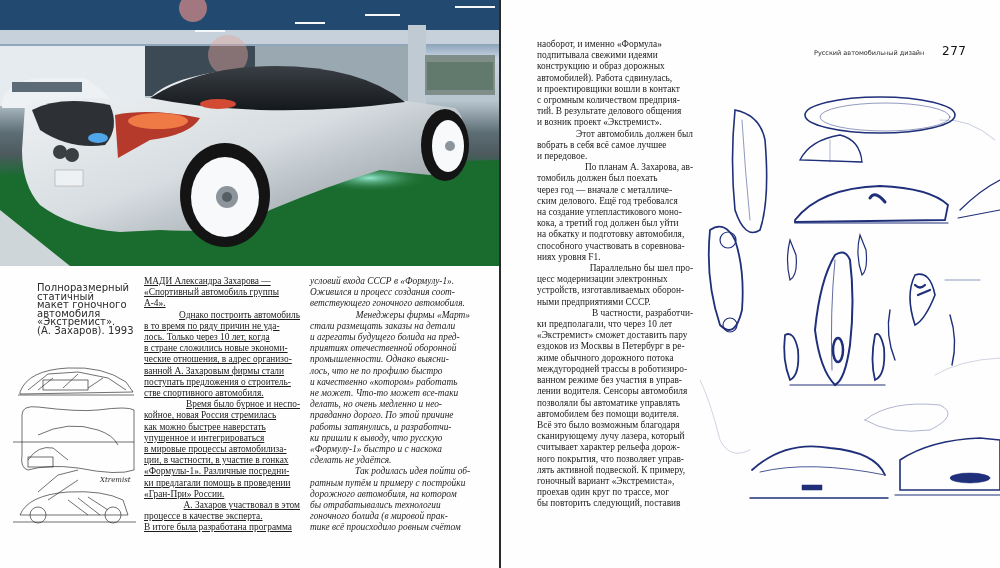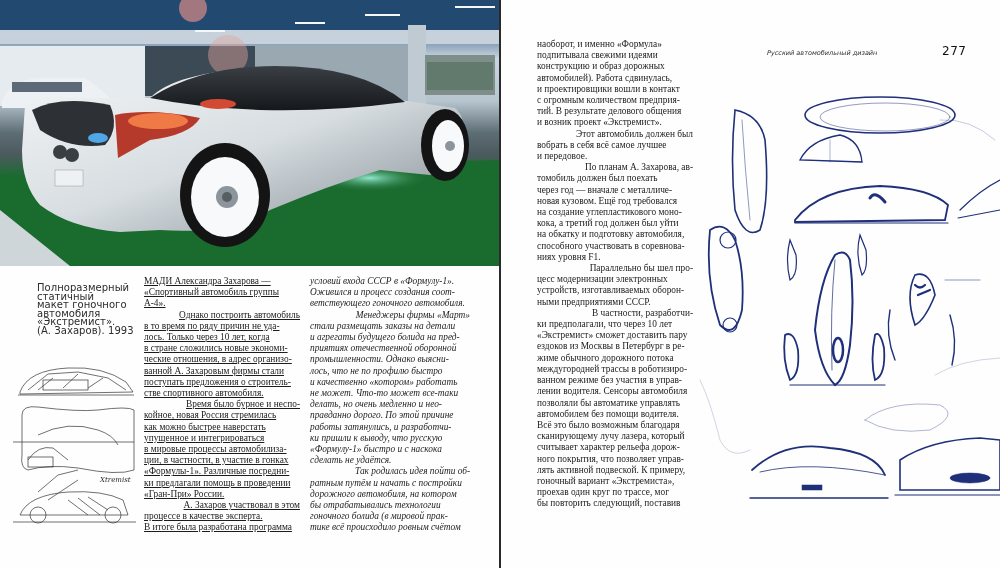--- a/index.html
+++ b/index.html
@@ -24,21 +24,21 @@
 
   
   .col { position: absolute; font-size: 9.35px; line-height: 11.2px; color: #1c1c1c; }
   .col p { text-align: left; white-space: nowrap; }
   .col .ind { padding-left: 27px; text-align: right; }
   .col-1 { left: 144px; top: 276px; width: 156px; text-decoration: underline; }
   .col-2 { left: 310px; top: 276px; width: 160px; font-style: italic; }
   .col-3 { left: 537px; top: 39px; width: 156px; }
 
   
-  .running-head { position: absolute; left: 767px; top: 49px; font-family: "DejaVu Sans", sans-serif; font-size: 6.5px; color: #2b2b2b; font-style: italic; }
+  .running-head { position: absolute; left: 814px; top: 49px; font-family: "DejaVu Sans", sans-serif; font-size: 6.5px; color: #2b2b2b; }
   .folio { position: absolute; left: 942px; top: 44px; font-family: "DejaVu Sans", sans-serif; font-weight: normal; font-size: 12px; color: #111; letter-spacing: 0.5px; }
 
   .sketch-right { position: absolute; left: 690px; top: 80px; width: 310px; height: 460px; }
 </style>
 </head>
 <body>
 
 <div class="spread">
 
   <div class="page-left">
@@ -178,21 +178,21 @@
       <p>лось, что не по профилю быстро</p>
       <p>и качественно «котором» работать</p>
       <p>не может. Что-то может все-таки</p>
       <p>делать, но очень медленно и нео-</p>
       <p>правданно дорого. По этой причине</p>
       <p>работы затянулись, и разработчи-</p>
       <p>ки пришли к выводу, что русскую</p>
       <p>«Формулу-1» быстро и с наскока</p>
       <p>сделать не удаётся.</p>
       <p class="ind">Так родилась идея пойти об-</p>
-      <p>ратным путём и начать с постройки</p>
+      <p>ратным путём и примеру с постройки</p>
       <p>дорожного автомобиля, на котором</p>
       <p>бы отрабатывались технологии</p>
       <p>гоночного болида (в мировой прак-</p>
       <p>тике всё происходило ровным счётом</p>
     </div>
   </div>
 
   <div class="spine"></div>
 
   <div class="page-right"></div>
@@ -208,21 +208,21 @@
     <p>и проектировщики вошли в контакт</p>
     <p>с огромным количеством предприя-</p>
     <p>тий. В результате делового общения</p>
     <p>и возник проект «Экстремист».</p>
     <p class="ind">Этот автомобиль должен был</p>
     <p>вобрать в себя всё самое лучшее</p>
     <p>и передовое.</p>
     <p class="ind">По планам А. Захарова, ав-</p>
     <p>томобиль должен был поехать</p>
     <p>через год — вначале с металличе-</p>
-    <p>новая кузовом. Ещё год требовался</p>
+    <p>ским делового. Ещё год требовался</p>
     <p>на создание углепластикового моно-</p>
     <p>кока, а третий год должен был уйти</p>
     <p>на обкатку и подготовку автомобиля,</p>
     <p>способного участвовать в соревнова-</p>
     <p>ниях уровня F1.</p>
     <p class="ind">Параллельно бы шел про-</p>
     <p>цесс модернизации электронных</p>
     <p>устройств, изготавливаемых оборон-</p>
     <p>ными предприятиями СССР.</p>
     <p class="ind">В частности, разработчи-</p>

